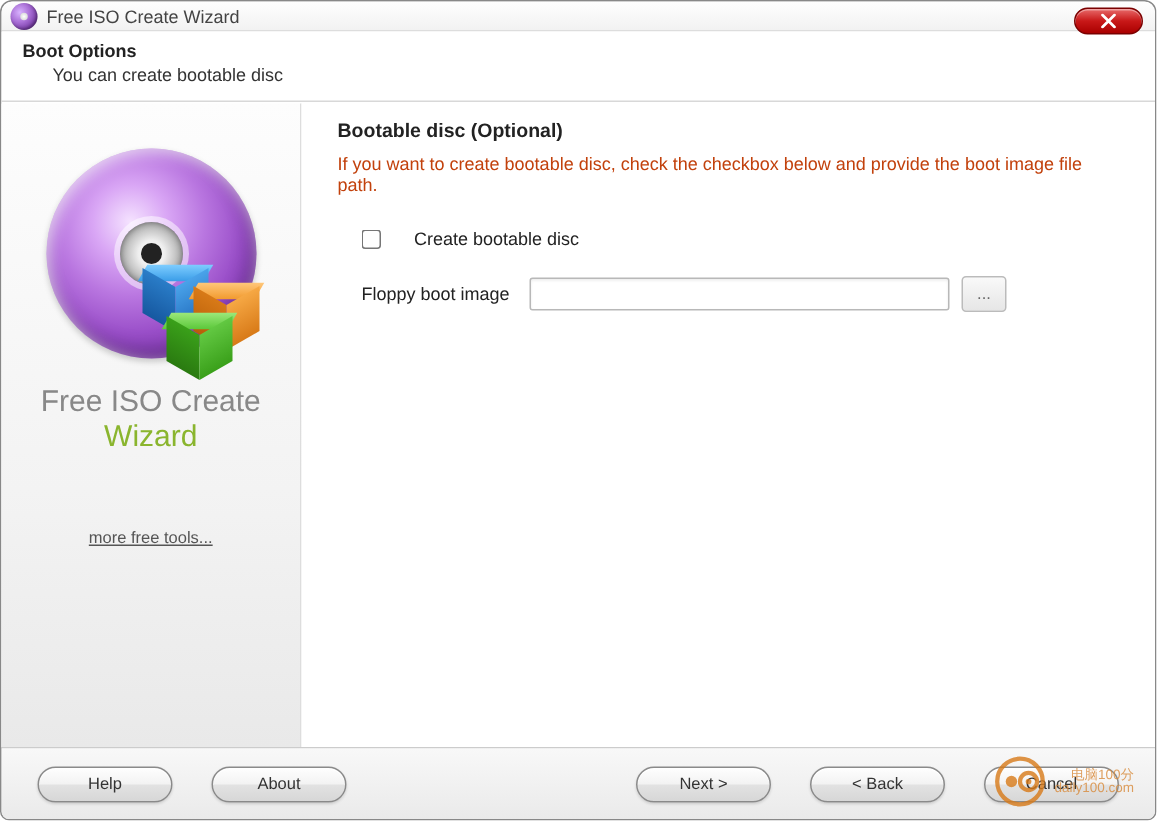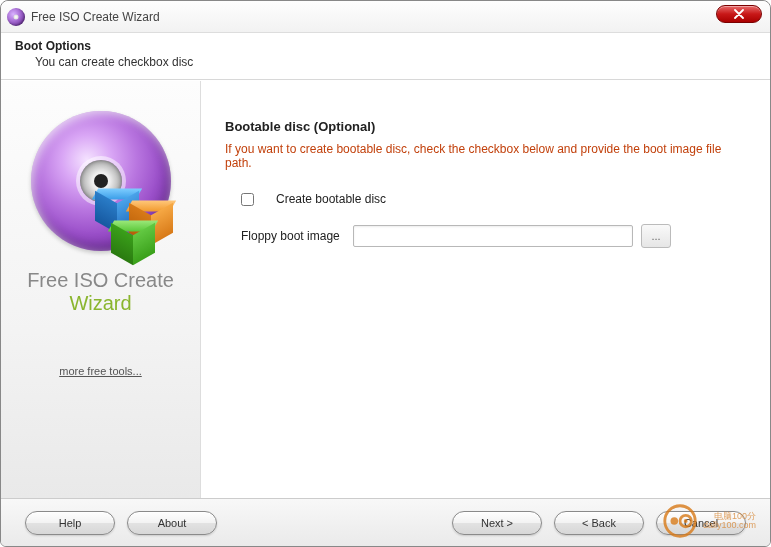--- a/index.html
+++ b/index.html
@@ -1,20 +1,20 @@
 <!DOCTYPE html>
 <html><head>
 <meta charset="utf-8">
 <style>
 * { box-sizing: border-box; margin: 0; padding: 0; }
 body { font-family: "Segoe UI", Tahoma, sans-serif; font-size: 12px; background: #fff; width: 771px; height: 547px; overflow: hidden; }
 
 .window { width: 771px; height: 547px; border: 1px solid #888; border-radius: 8px 8px 6px 6px; background: #fff; display: flex; flex-direction: column; box-shadow: inset 0 0 0 1px #fff; position: relative; }
 
-.titlebar { height: 32px; background: linear-gradient(#fefefe, #f2f2f2); border-bottom: 1px solid #ddd; border-radius: 8px 8px 0 0; display: flex; align-items: center; padding: 0 6px; position: relative; }
+.titlebar { height: 20px; background: linear-gradient(#fefefe, #f2f2f2); border-bottom: 1px solid #ddd; border-radius: 8px 8px 0 0; display: flex; align-items: center; padding: 0 6px; position: relative; }
 .titlebar .app-icon { width: 18px; height: 18px; margin-right: 6px; border-radius: 50%; background: radial-gradient(circle at 35% 35%, #d9b3ff 0%, #a96fd6 40%, #7a3fa8 70%, #5a2d7a 100%); box-shadow: inset -1px -1px 2px rgba(0,0,0,.3); position: relative; }
 .titlebar .app-icon::after { content:""; position:absolute; left:50%; top:50%; width:5px; height:5px; border-radius:50%; background:radial-gradient(#fff,#ccc); transform:translate(-50%,-50%); }
 .titlebar .title-text { color:#444; font-size:12px; }
 .close-pill { position:absolute; right:8px; top:4px; width:46px; height:18px; border-radius:9px; background: linear-gradient(#e86a6a,#c81818,#a00); border:1px solid #7a0000; display:flex; align-items:center; justify-content:center; box-shadow: inset 0 1px 0 rgba(255,255,255,.4); cursor:pointer; }
 .close-pill svg { width:10px; height:10px; }
 
 .header-strip { padding: 6px 14px 10px 14px; background:#fff; border-bottom:1px solid #d8d8d8; }
 .header-title { font-weight:bold; color:#222; font-size:12px; }
 .header-sub { color:#333; font-size:12px; margin-left:20px; margin-top:2px; }
 
@@ -44,35 +44,35 @@
 .cube-green { left:22px; top:38px; }
 .cube-green .top { background:linear-gradient(#9be87a,#5bc83a); }
 .cube-green .left { background:linear-gradient(#3aa01a,#2a7a10); }
 .cube-green .right { background:linear-gradient(#62c842,#3aa01a); }
 
 .product-name { text-align:center; margin-top:18px; color:#888; font-size:20px; line-height:1.15; font-weight:400; }
 .product-name .accent { color:#8ab52e; }
 
 .more-link { margin-top:50px; font-size:11px; color:#555; text-decoration:underline; cursor:pointer; }
 
-.main-panel { flex:1; padding:38px 24px; background:#fff; }
+.main-panel { flex:1; padding:10px 24px; background:#fff; }
 .section-title { font-weight:bold; font-size:13px; color:#222; margin-bottom:8px; }
 .section-desc { font-size:12px; color:#c2410c; margin-bottom:22px; }
 
 .form-block { margin-left:16px; }
 .checkbox-row { display:flex; align-items:center; gap:22px; margin-bottom:18px; }
 .checkbox-row input[type=checkbox] { width:13px; height:13px; }
 .checkbox-row label { font-size:12px; color:#222; }
 
 .field-row { display:flex; align-items:center; gap:8px; }
 .field-row .lbl { font-size:12px; color:#222; min-width:104px; }
 .field-row input[type=text] { flex:1; max-width:280px; height:22px; border:1px solid #b8b8b8; border-radius:2px; padding:0 4px; font-size:12px; background:#fff; box-shadow:inset 0 1px 2px rgba(0,0,0,.08); }
 .browse-btn { width:30px; height:24px; border:1px solid #bbb; border-radius:3px; background:linear-gradient(#f9f9f9,#e6e6e6); color:#666; font-size:11px; cursor:pointer; display:flex; align-items:center; justify-content:center; }
 
-.footer { height:48px; background:linear-gradient(#f8f8f8,#eaeaea); border-top:1px solid #ccc; border-radius:0 0 5px 5px; display:flex; align-items:center; padding:0 24px; gap:12px; position:relative; }
+.footer { height:48px; background:linear-gradient(#f8f8f8,#eaeaea); border-top:1px solid #ccc; border-radius:0 0 5px 5px; display:flex; align-items:center; padding:0 24px; gap:26px; position:relative; }
 .pill-btn { min-width:90px; height:24px; border:1px solid #8a8a8a; border-radius:12px; background:linear-gradient(#fefefe 0%,#f3f3f3 48%,#e2e2e2 52%,#d7d7d7 100%); color:#333; font-size:11px; display:flex; align-items:center; justify-content:center; cursor:pointer; box-shadow:0 1px 0 #fff inset, 0 1px 2px rgba(0,0,0,.15); padding:0 14px; }
 .footer .spacer { flex:1; }
 
 .watermark { position:absolute; right:14px; bottom:6px; display:flex; align-items:center; gap:4px; opacity:.8; pointer-events:none; }
 .watermark svg { width:38px; height:38px; }
 .watermark .wm-text { font-size:9px; color:#d88a3a; line-height:1; text-align:right; }
 </style>
 </head>
 <body>
 
@@ -83,21 +83,21 @@
     <span class="title-text">Free ISO Create Wizard</span>
     <div class="close-pill">
       <svg viewBox="0 0 10 10">
           <path d="M1 1 L9 9 M9 1 L1 9" stroke="#fff" stroke-width="1.8" stroke-linecap="round"></path>
         </svg>
     </div>
   </div>
 
   <div class="header-strip">
     <div class="header-title">Boot Options</div>
-    <div class="header-sub">You can create checkbox disc</div>
+    <div class="header-sub">You can create bootable disc</div>
   </div>
 
   <div class="body-area">
 
     <div class="side-panel">
       <div class="logo-disc">
         <div class="disc"></div>
         <div class="hole"></div>
         <div class="cubes">
           <div class="cube cube-blue">

